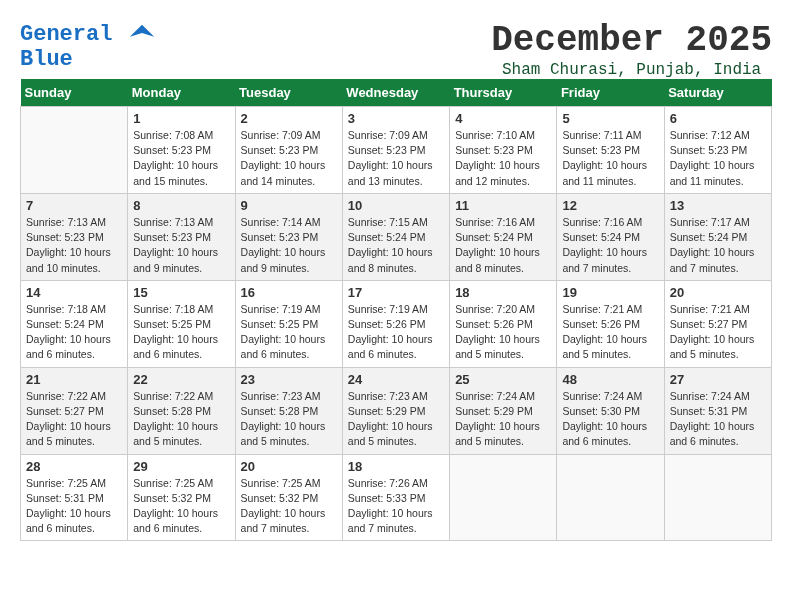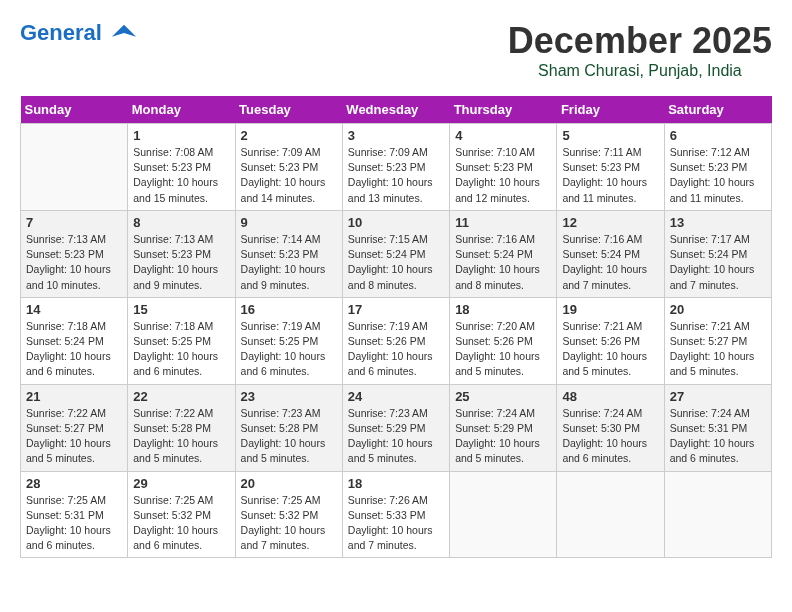--- a/index.html
+++ b/index.html
@@ -7,21 +7,21 @@
       font-family: Arial, sans-serif;
       background: #fff;
       width: 792px;
       min-height: 612px;
       padding: 20px;
     }
     .header {
       display: flex;
       justify-content: space-between;
       align-items: flex-start;
-      margin-bottom: 16px;
+      font-family: Liberation Mono, monospace;
     }
     .logo {
       display: flex;
       align-items: center;
     }
     .logo-text {
       font-size: 22px;
       font-weight: bold;
       color: #333;
       line-height: 1.1;
@@ -45,21 +45,21 @@
     .subtitle {
       font-size: 16px;
       color: #14532d;
     }
     table {
       width: 100%;
       border-collapse: collapse;
       font-size: 11px;
     }
     thead tr th {
-      background-color: #a21caf;
+      background-color: #15803d;
       color: #fff;
       padding: 6px 4px;
       text-align: left;
       font-size: 13px;
       font-weight: bold;
     }
     tbody tr td {
       border: 1px solid #ccc;
       vertical-align: top;
       padding: 4px 5px;
@@ -90,20 +90,21 @@
 
 <div class="header">
   <div class="logo">
     <div>
       <div class="logo-text">
         <span>General</span>
         <svg class="logo-icon" viewBox="0 0 30 30" style="display:inline-block;vertical-align:middle;">
           <polygon points="15,5 28,18 15,14 2,18" fill="#1a6fc4"></polygon>
         </svg>
       </div>
+      <div class="logo-text" style="color:#1a6fc4;">Blue</div>
     </div>
   </div>
   <div class="title-block">
     <div class="month-title">December 2025</div>
     <div class="subtitle">Sham Churasi, Punjab, India</div>
   </div>
 </div>
 
 <table>
   <thead>

